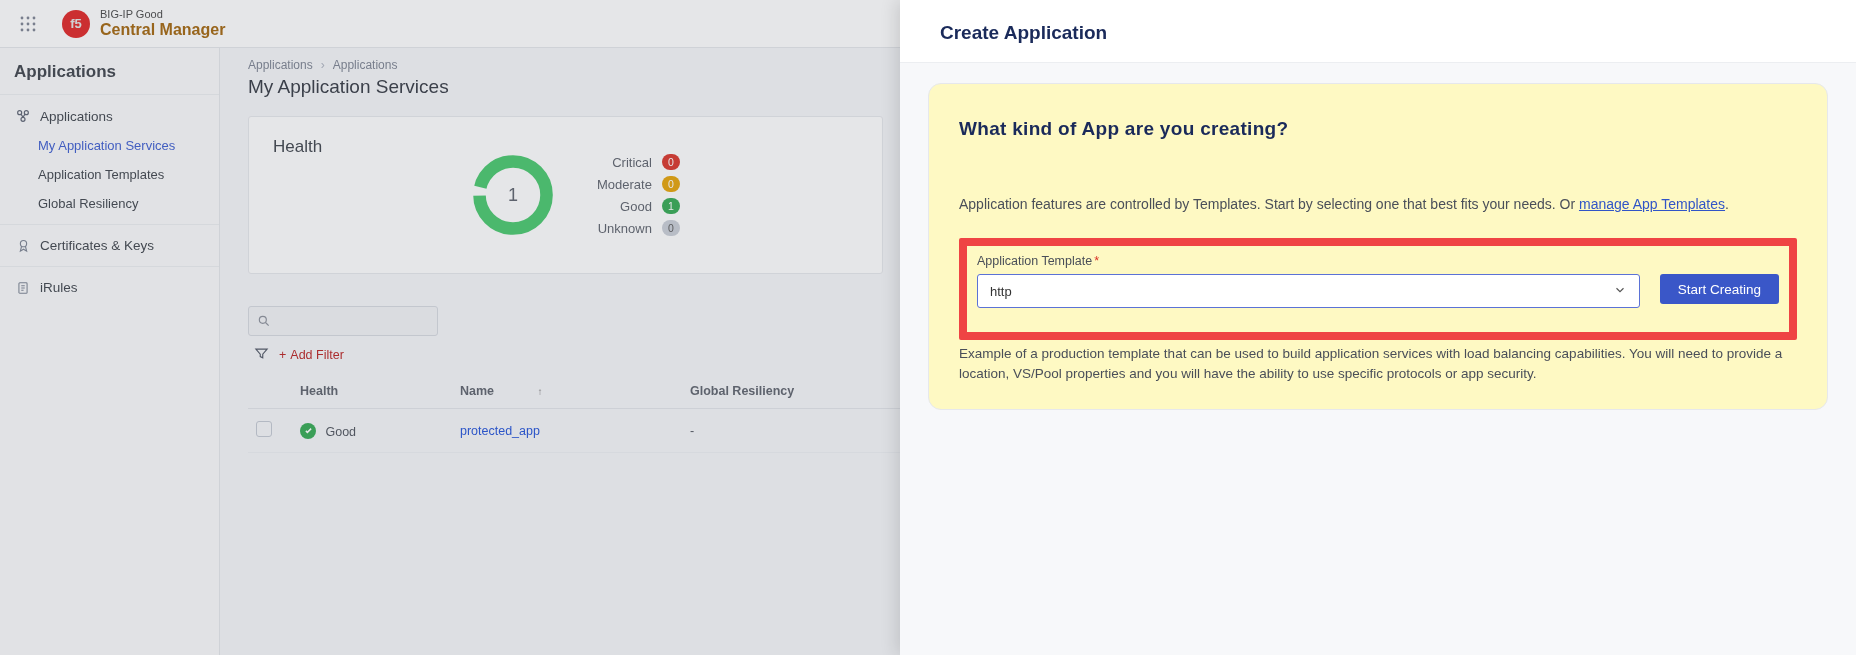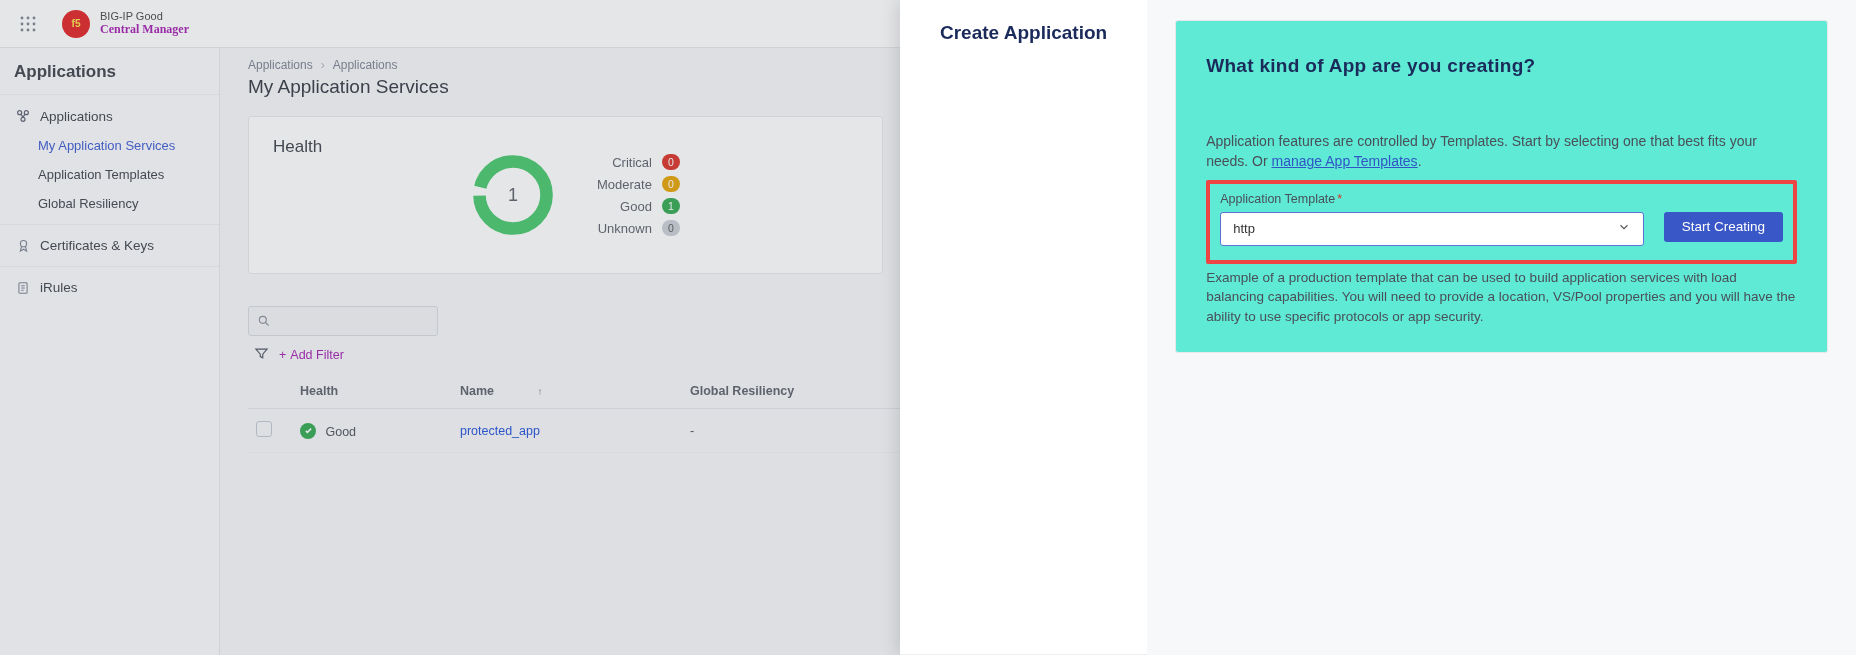--- a/index.html
+++ b/index.html
@@ -41,29 +41,29 @@
     border-bottom: 1px solid #e5e7eb;
   }
   .app-grid-btn {
     width: 32px; height: 32px;
     display: flex; align-items: center; justify-content: center;
     cursor: pointer;
   }
   .app-logo {
     width: 28px; height: 28px; border-radius: 50%;
     background: #e02020;
-    color: #fde047;
+    color: #e5e5e5;
     display: flex; align-items: center; justify-content: center;
     font-weight: 700;
     margin: 0 10px 0 18px;
-    font-size: 10px;
+    font-size: 13px;
   }
   .brand-text { line-height: 1.15; }
   .brand-line1 { font-size: 11px; color: #444; }
-  .brand-line2 { font-size: 12px; font-weight: 700; color: #a21caf; font-family: Liberation Serif, serif; }
+  .brand-line2 { font-size: 16px; font-weight: 700; color: #a16207; }
 
   
   .columns {
     flex: 1;
     display: flex;
     min-height: 0;
   }
   .sidebar {
     width: 220px;
     background: #fafbfc;
@@ -146,21 +146,21 @@
   .search-box {
     width: 190px; height: 30px;
     border: 1px solid #d6d9e0;
     background: #f2f3f6;
     border-radius: 3px;
     display: flex; align-items: center;
     padding: 0 8px; color: #8a8f99;
   }
   .filter-row { display: flex; align-items: center; gap: 10px; padding-left: 6px; }
   .filter-icon { color: #4a5160; }
-  .add-filter { color: #a21caf; font-size: 12.5px; cursor: pointer; }
+  .add-filter { color: #b91c1c; font-size: 12.5px; cursor: pointer; }
 
   table.data {
     width: 100%;
     margin-top: 10px;
     border-collapse: collapse;
     font-size: 12.5px;
   }
   table.data thead th {
     text-align: left;
     font-weight: 600;
@@ -185,56 +185,56 @@
   .sort-arrow { font-size: 10px; color: #777; margin-left: 40px; }
 
   
   .panel {
     position: absolute;
     top: 0; right: 0; bottom: 0;
     width: 956px;
     background: #fff;
     z-index: 50;
     box-shadow: -4px 0 16px rgba(0,0,0,0.12);
-    display: flex; flex-direction: row; justify-content: center;
+    display: flex; flex-direction: column; justify-content: center;
   }
   .panel-header {
     padding: 22px 40px 18px;
     border-bottom: 1px solid #eceef1;
   }
   .panel-title {
     font-size: 19px; font-weight: 700; color: #1a2a5a;
   }
   .panel-body {
     padding: 20px 28px;
     background: #f7f8fa;
     flex: 1;
   }
   .panel-card {
-    background: #5eead4;
+    background: #fef9c3;
     border: 1px solid #e6e8ec;
-    border-radius: 3px;
+    border-radius: 13px;
     padding: 34px 30px 26px;
   }
   .panel-q {
     font-size: 19px; font-weight: 700; color: #1a2a5a;
     letter-spacing: 0.3px;
     margin-bottom: 54px;
   }
   .panel-desc {
     font-size: 14px; color: #4a4f59; line-height: 1.45;
-    margin-bottom: 8px;
+    margin-bottom: 24px;
   }
   .panel-desc a { color: #3155c7; text-decoration: underline; cursor: pointer; }
 
   .highlight-box {
     margin-top: 4px;
-    border: 4px solid #ef4444;
+    border: 8px solid #ef4444;
     border-radius: 2px;
-    padding: 8px 10px 14px;
+    padding: 8px 10px 24px;
   }
   .field-label {
     font-size: 12.5px; color: #4a4f59; margin-bottom: 6px;
   }
   .field-label .req { color: #d93025; margin-left: 2px; }
   .field-row { display: flex; gap: 20px; align-items: stretch; }
   .select-box {
     flex: 1;
     height: 34px;
     border: 1.5px solid #5b72d6;

